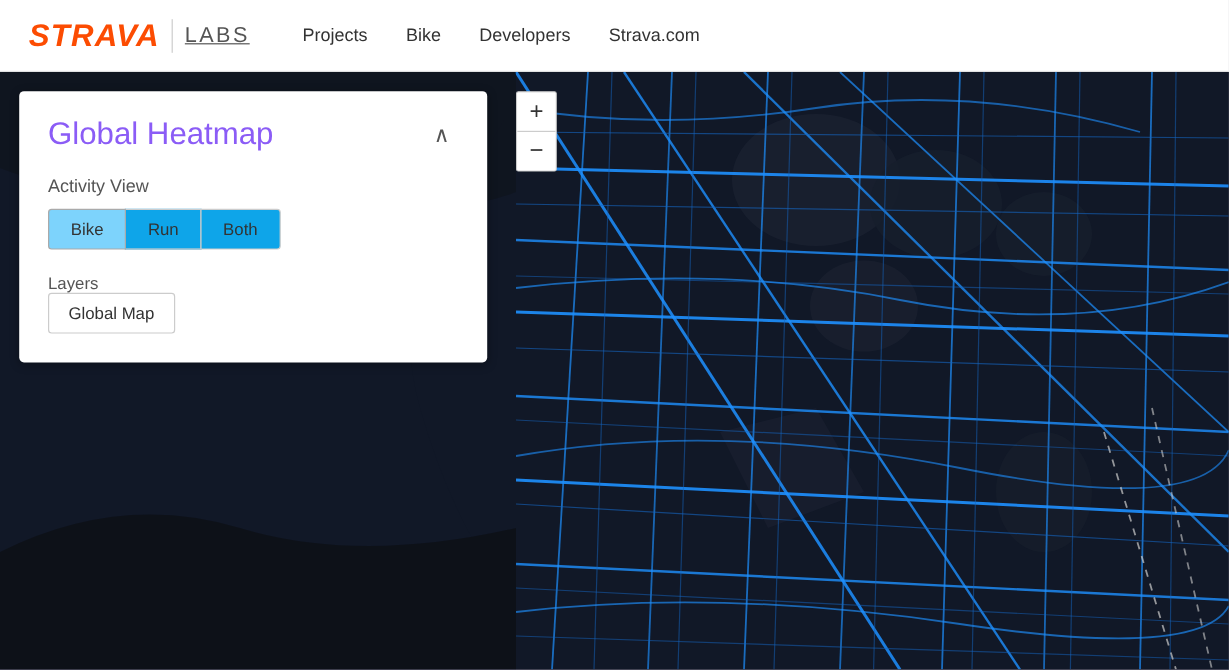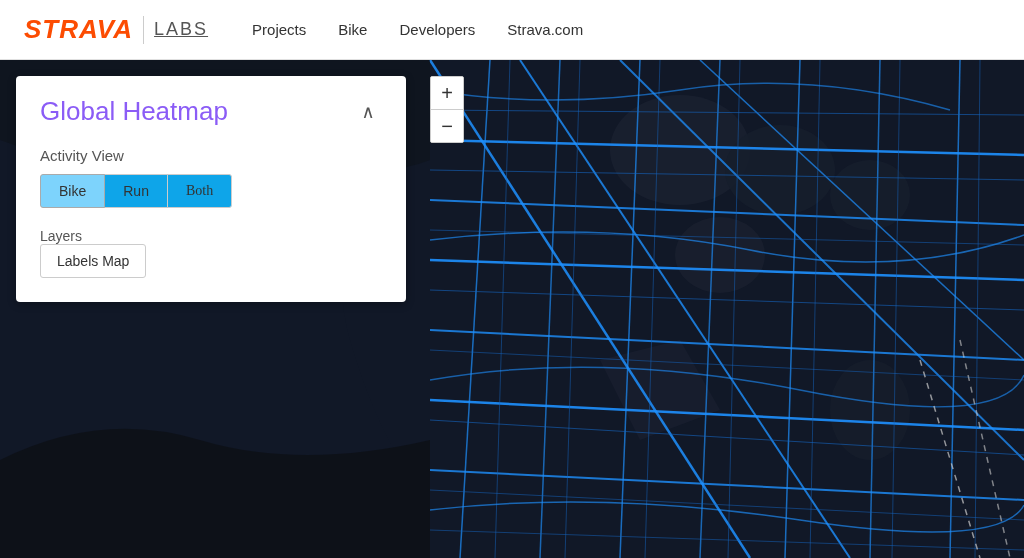--- a/index.html
+++ b/index.html
@@ -149,21 +149,21 @@
     .activity-btn {
       padding: 8px 18px;
       border: 1px solid #ccc;
       background: #0ea5e9;
       font-size: 14px;
       color: #333;
       cursor: pointer;
       margin-right: -1px;
     }
     .activity-btn:first-child { border-radius: 3px 0 0 3px; }
-    .activity-btn:last-child { border-radius: 0 3px 3px 0; margin-right: 0; font-family: Liberation Serif, serif; }
+    .activity-btn:last-child { border-radius: 0 3px 3px 0; margin-right: 0; }
     .activity-btn.active {
       background: #7dd3fc;
       border-color: #aaa;
       z-index: 1;
       position: relative;
     }
 
     #layers-section {}
     #layers-label {
       font-size: 14px;
@@ -280,17 +280,17 @@
       <div id="activity-buttons">
         <button class="activity-btn active">Bike</button>
         <button class="activity-btn">Run</button>
         <button class="activity-btn">Both</button>
       </div>
     </div>
 
     <div id="layers-section">
       <div id="layers-label">Layers</div>
       <div id="layers-buttons">
-        <button class="layer-btn">Labels Map</button>
+        <button class="layer-btn">Global Map</button>
       </div>
     </div>
   </div>
 </div>
 
 </body></html>

